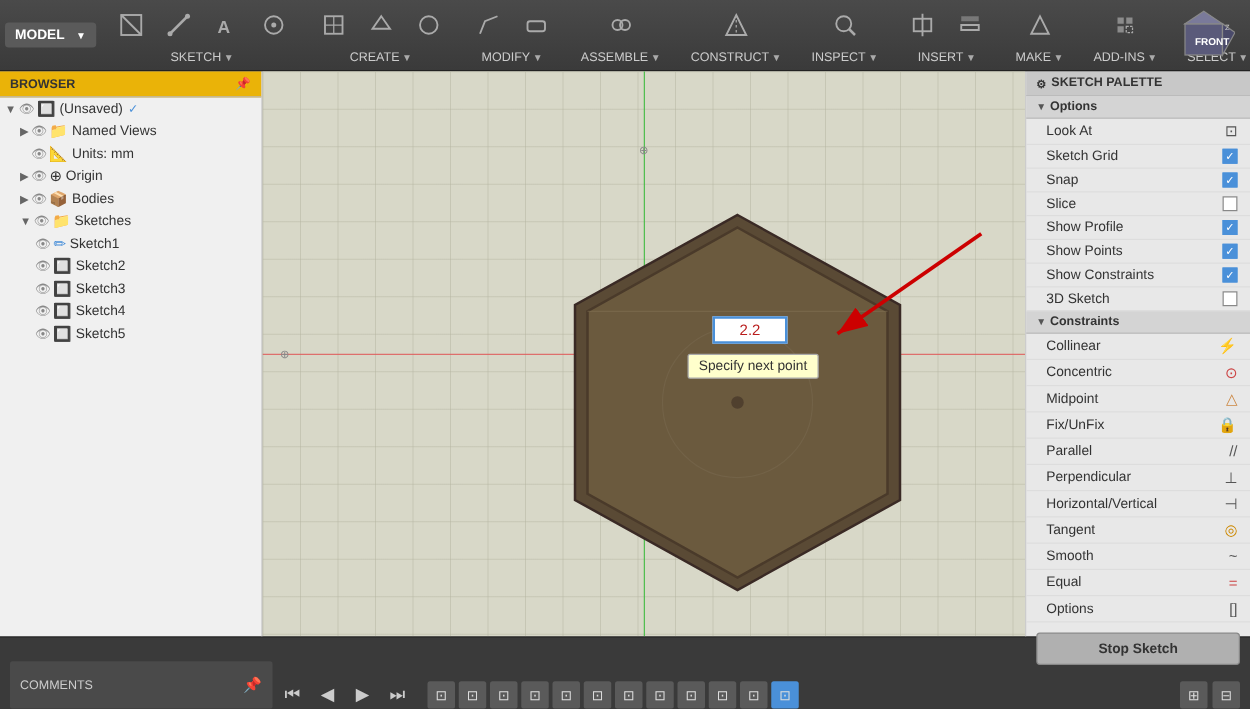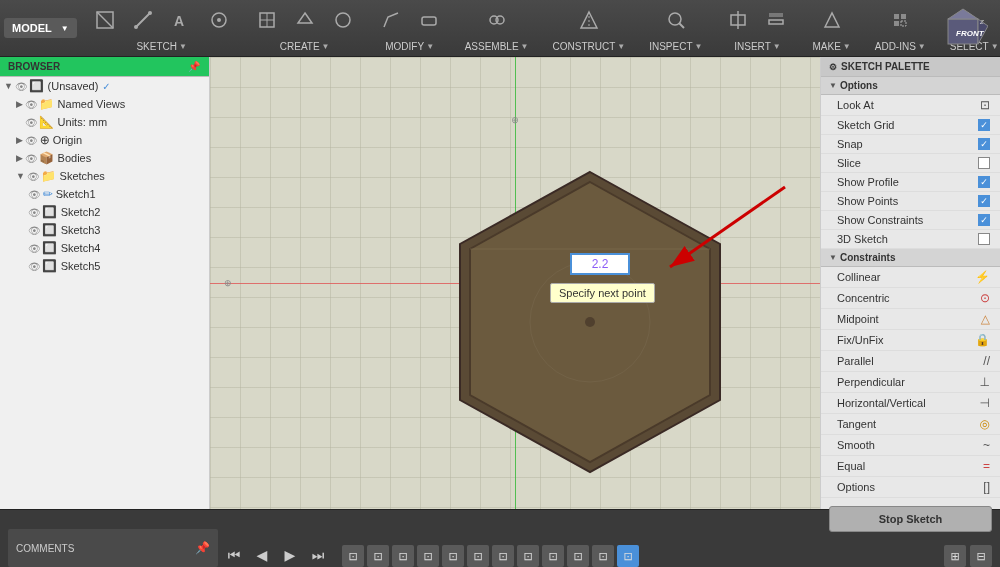--- a/index.html
+++ b/index.html
@@ -38,21 +38,21 @@
 
     
     #main { display: flex; width: 100%; height: 452px; }
 
     
     #browser {
       width: 210px; min-width: 210px; background: #f0f0f0;
       border-right: 1px solid #ccc; display: flex; flex-direction: column;
     }
     .browser-header {
-      background: #22c55e; padding: 4px 8px; font-size: 10px; font-weight: bold;
+      background: #eab308; padding: 4px 8px; font-size: 10px; font-weight: bold;
       color: #333; display: flex; align-items: center; justify-content: space-between;
       border-bottom: 1px solid #bbb;
     }
     .browser-content { flex: 1; overflow-y: auto; font-size: 11px; }
     .tree-item {
       display: flex; align-items: center; padding: 2px 4px; cursor: pointer;
       color: #333; white-space: nowrap;
     }
     .tree-indent-0 { padding-left: 4px; }
     .tree-indent-1 { padding-left: 16px; }
@@ -99,21 +99,21 @@
     .tooltip-box {
       position: absolute; top: 226px; left: 340px;
       background: #ffffcc; border: 1px solid #aaa; border-radius: 2px;
       padding: 3px 8px; font-size: 11px; color: #333;
       white-space: nowrap; z-index: 10;
     }
     
     .input-box {
       position: absolute; top: 196px; left: 360px;
       background: #fff; border: 2px solid #4a90d9;
-      padding: 2px 6px; font-size: 12px; color: #8b5cf6;
+      padding: 2px 6px; font-size: 12px; color: #b91c1c;
       width: 60px; text-align: center; z-index: 10;
     }
 
     
     .red-arrow-svg {
       position: absolute; top: 120px; left: 420px;
       width: 160px; height: 110px; z-index: 11;
     }
 
     
@@ -386,21 +386,21 @@
             <polygon points="5,3 5,18 9,14 12,20 14,19 11,13 17,13" fill="#aaa"></polygon>
           </svg>
       </div>
     </div>
     <div class="tb-dropdown">
       <span>SELECT</span>
       <span class="arrow">▼</span>
     </div>
   </div>
 
-  <div style="position:absolute;right:12px;top:4px;width:50px;height:50px;font-style:italic;">
+  <div style="position:absolute;right:12px;top:4px;width:50px;height:50px;">
     <svg width="50" height="50" viewBox="0 0 50 50">
       <rect x="10" y="15" width="30" height="25" fill="#5a5a7a" stroke="#888" stroke-width="1"></rect>
       <polygon points="10,15 25,5 40,15" fill="#7a7a9a" stroke="#888" stroke-width="1"></polygon>
       <polygon points="40,15 50,22 40,40 40,15" fill="#4a4a6a" stroke="#888" stroke-width="1"></polygon>
       <text x="18" y="32" font-size="8" fill="white" font-weight="bold">FRONT</text>
       <text x="42" y="20" font-size="6" fill="#ccc">Z</text>
     </svg>
   </div>
 </div>
 

